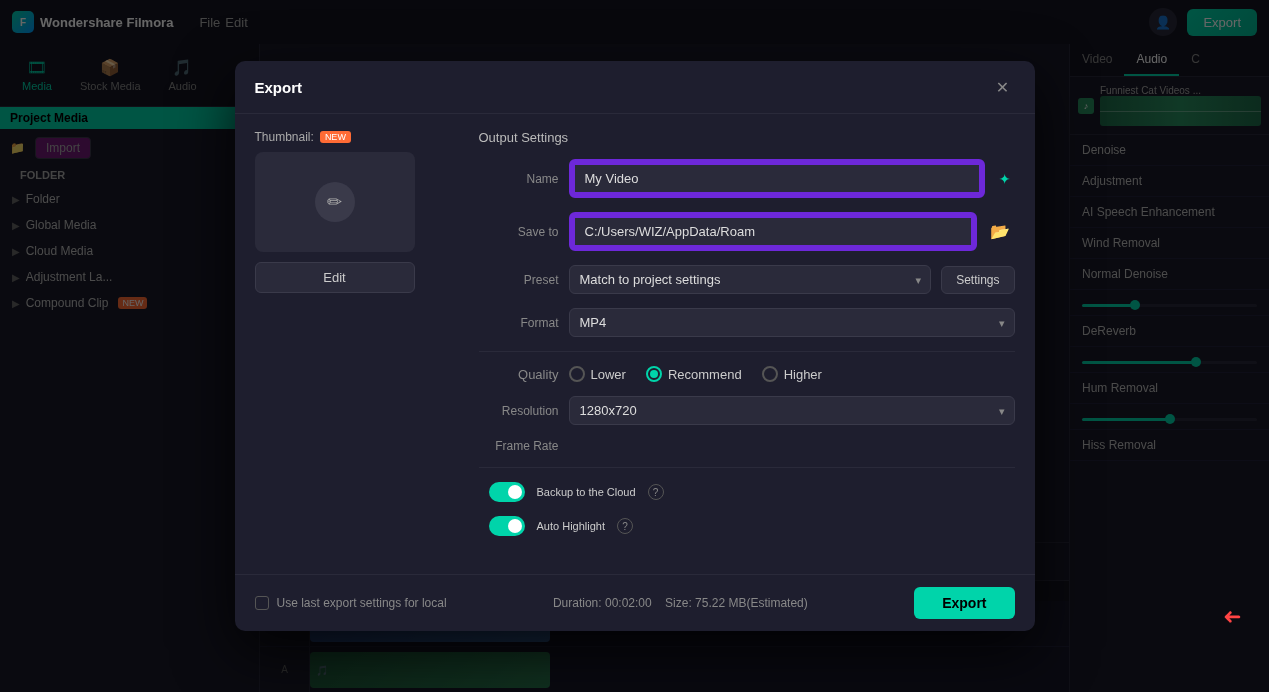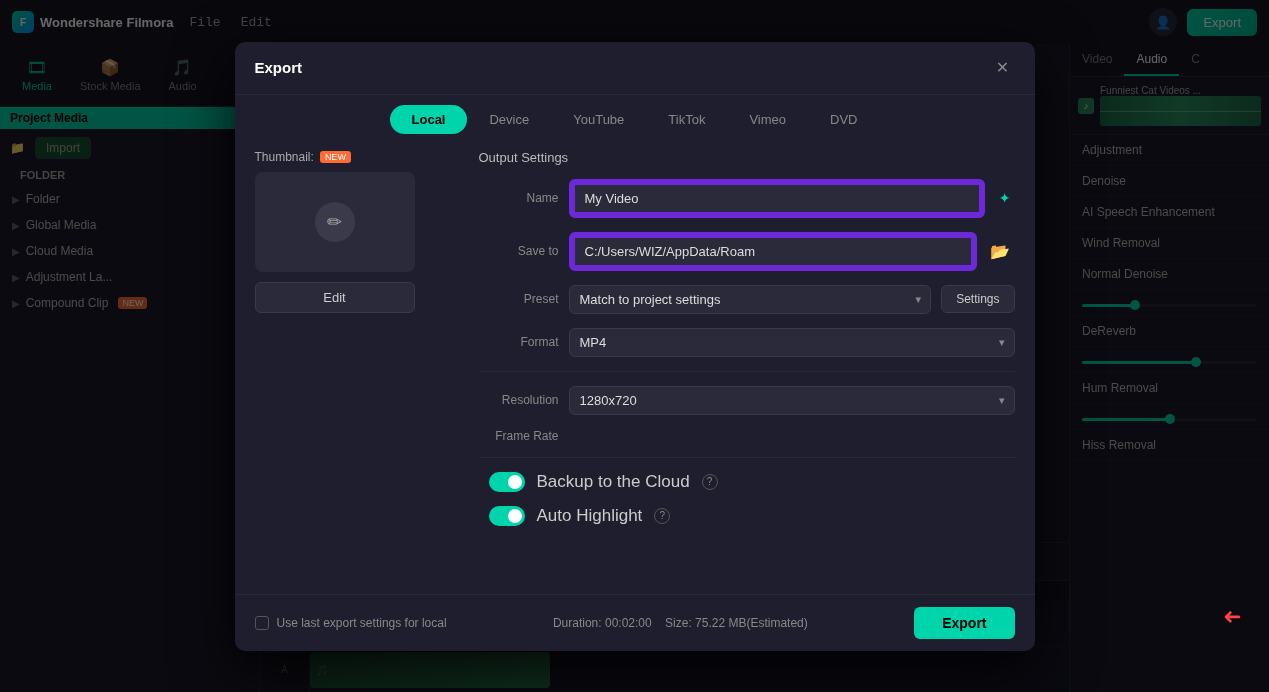--- a/index.html
+++ b/index.html
@@ -48,22 +48,22 @@
       border-radius: 5px;
       display: flex;
       align-items: center;
       justify-content: center;
       font-size: 10px;
       color: #fff;
       font-weight: bold;
     }
     .menu-items {
       display: flex;
-      gap: 20px;
-      font-family: Liberation Mono, monospace;
+      gap: 5px;
+      margin-left: 10px;
     }
     .menu-item {
       color: #aaa;
       font-size: 13px;
       cursor: pointer;
     }
     .top-bar-right {
       margin-left: auto;
       display: flex;
       align-items: center;
@@ -134,21 +134,21 @@
       align-items: center;
     }
     .folder-btn {
       background: transparent;
       border: none;
       color: #00d4aa;
       font-size: 12px;
       cursor: pointer;
     }
     .import-btn {
-      background: #14532d;
+      background: #701a75;
       border: 1px solid #3a3a4a;
       color: #aaa;
       border-radius: 4px;
       padding: 3px 10px;
       font-size: 12px;
       cursor: pointer;
     }
     .folder-label {
       color: #aaa;
       font-size: 11px;
@@ -582,21 +582,21 @@
     .toggle-knob {
       position: absolute;
       right: 3px;
       top: 3px;
       width: 14px;
       height: 14px;
       background: #fff;
       border-radius: 50%;
     }
     .toggle-label {
-      font-size: 17px;
+      font-size: 11px;
       color: #ccc;
     }
     .help-icon {
       width: 16px;
       height: 16px;
       border-radius: 50%;
       border: 1px solid #555;
       display: flex;
       align-items: center;
       justify-content: center;
@@ -791,22 +791,22 @@
       <div class="right-tab">C</div>
     </div>
 
     <div class="audio-track-item">
       <div style="width:16px;height:16px;background:#2a8f60;border-radius:3px;display:flex;align-items:center;justify-content:center;font-size:9px;color:#fff;">♪</div>
       <div style="flex:1;">
         <div class="audio-name">Funniest Cat Videos ...</div>
         <div class="audio-track-waveform"></div>
       </div>
     </div>
+    <div class="right-panel-list-item">Denoise</div>
     <div class="right-panel-list-item">Adjustment</div>
-    <div class="right-panel-list-item">Denoise</div>
     <div class="right-panel-list-item">AI Speech Enhancement</div>
     <div class="right-panel-list-item">Wind Removal</div>
     <div class="right-panel-list-item">Normal Denoise</div>
     <div style="padding:8px 12px;font-size:12px;color:#bbb;cursor:pointer;border-bottom:1px solid #22223a;">
       <div style="height:3px;background:#2a2a3a;border-radius:2px;margin-top:6px;position:relative;">
         <div style="width:30%;height:100%;background:#00d4aa;border-radius:2px;"></div>
         <div style="position:absolute;left:30%;top:-4px;width:10px;height:10px;border-radius:50%;background:#00d4aa;transform:translateX(-50%);"></div>
       </div>
     </div>
     <div class="right-panel-list-item">DeReverb</div>
@@ -864,28 +864,20 @@
   </div>
 
   <div class="modal-overlay">
     <div class="export-dialog">
 
       <div class="dialog-header">
         <span class="dialog-title">Export</span>
         <button class="close-btn">✕</button>
       </div>
 
-      <div class="dialog-tabs">
-        <button class="dialog-tab active">Local</button>
-        <button class="dialog-tab">Device</button>
-        <button class="dialog-tab">YouTube</button>
-        <button class="dialog-tab">TikTok</button>
-        <button class="dialog-tab">Vimeo</button>
-        <button class="dialog-tab">DVD</button>
-      </div>
 
       <div class="dialog-body">
 
         <div class="thumbnail-panel">
           <div class="thumbnail-label">
             <span>Thumbnail:</span>
             <span class="new-tag">NEW</span>
           </div>
           <div class="thumbnail-box">
             <div class="thumbnail-edit-icon">✏</div>
@@ -924,20 +916,37 @@
               <span class="form-label">Format</span>
               <div class="select-with-arrow">
                 <select>
                   <option value="MP4">MP4</option>
                 </select>
               </div>
             </div>
 
             <div class="divider"></div>
 
+            <div class="quality-row">
+              <span class="quality-label">Quality</span>
+              <div class="radio-group">
+                <label class="radio-option">
+                  <div class="radio-circle"></div>
+                  <span>Lower</span>
+                </label>
+                <label class="radio-option">
+                  <div class="radio-circle selected"></div>
+                  <span>Recommend</span>
+                </label>
+                <label class="radio-option">
+                  <div class="radio-circle"></div>
+                  <span>Higher</span>
+                </label>
+              </div>
+            </div>
 
             <div class="form-row">
               <span class="form-label">Resolution</span>
               <div class="select-with-arrow">
                 <select>
                   <option value="1280x720">1280x720</option>
                 </select>
               </div>
             </div>
 

